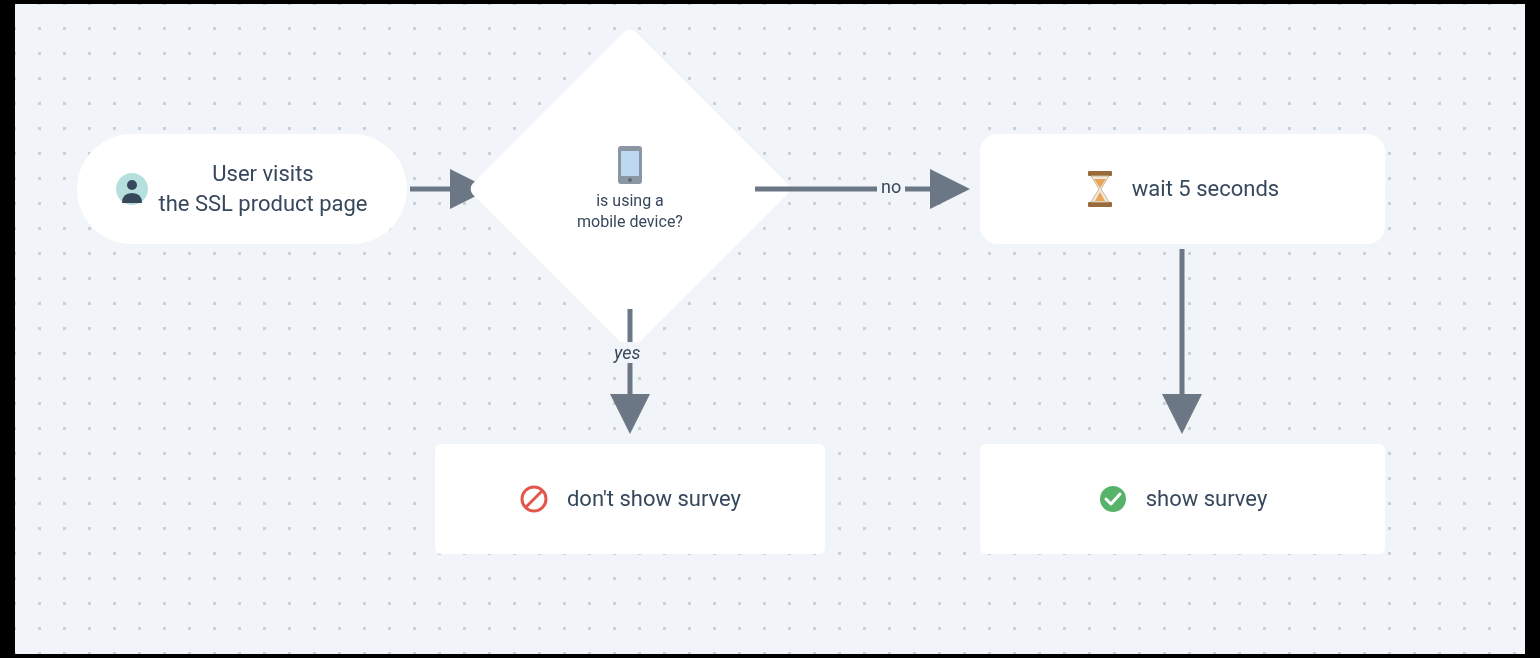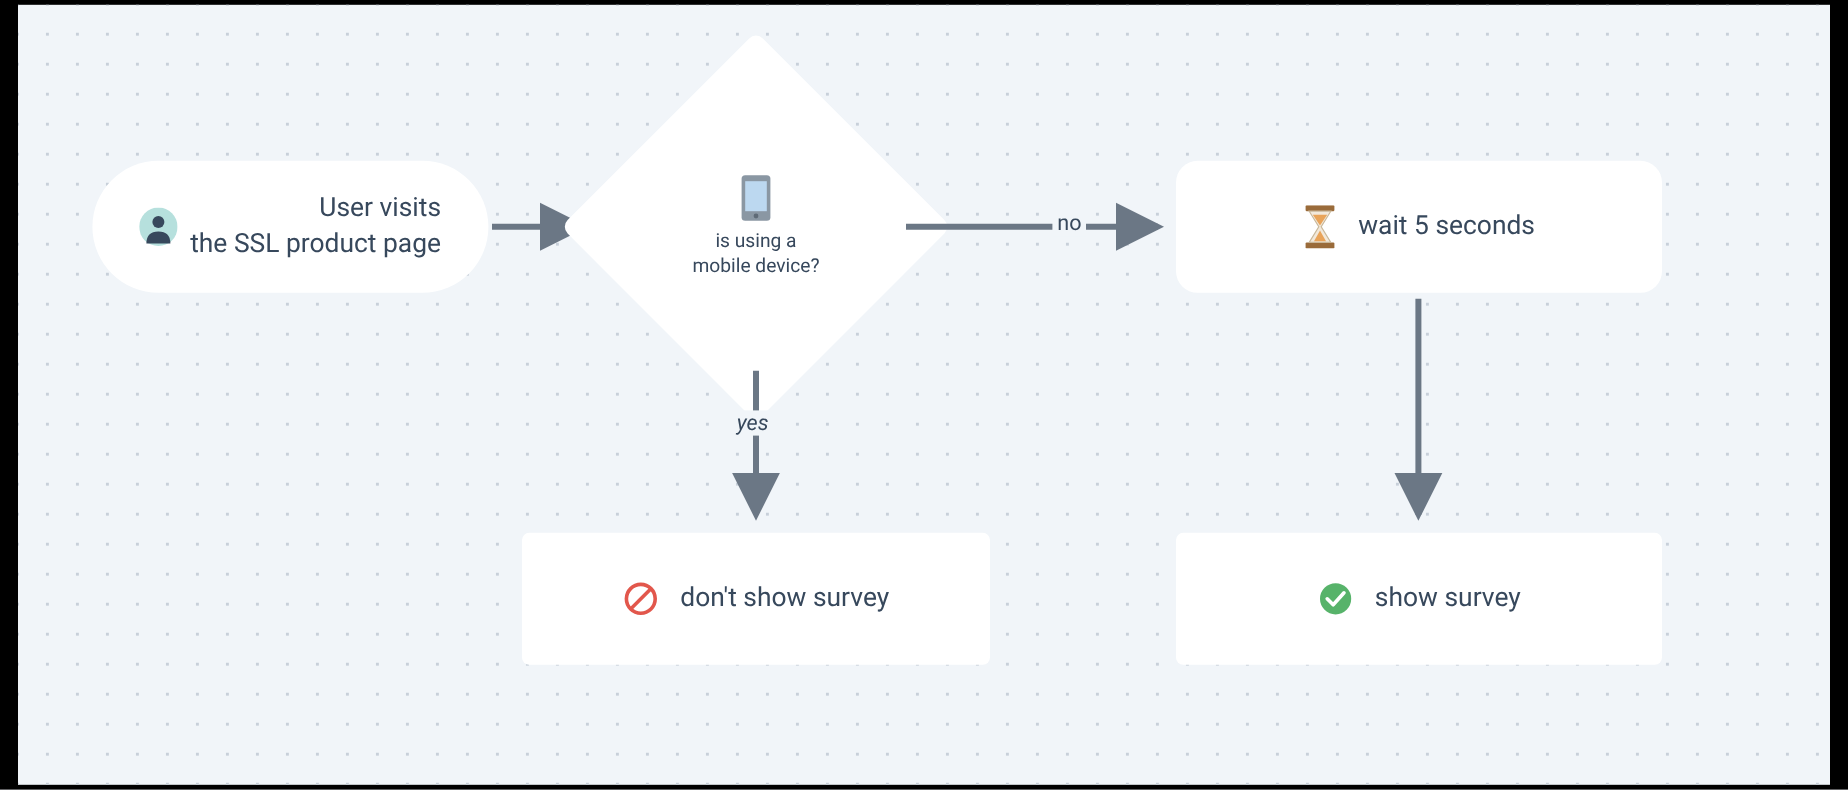--- a/index.html
+++ b/index.html
@@ -30,21 +30,21 @@
     font-size: 22px;
     line-height: 1.35;
   }
   .node-start {
     left: 62px; top: 130px;
     width: 330px; height: 110px;
     border-radius: 55px;
     flex-direction: row;
     gap: 10px;
   }
-  .node-start .txt { text-align: right; }
+  .node-start .txt { text-align: center; }
   .node-decision-wrap {
     position: absolute;
     left: 500px; top: 70px;
     width: 230px; height: 230px;
     display: flex; align-items: center; justify-content: center;
   }
   .node-decision-bg {
     position: absolute;
     inset: 0;
     background: #fff;

